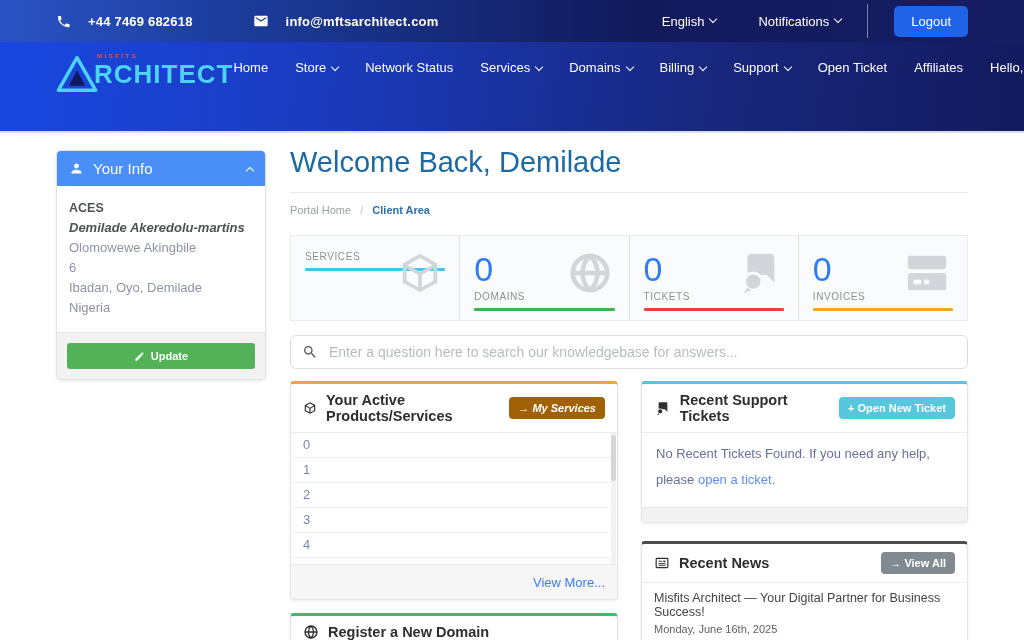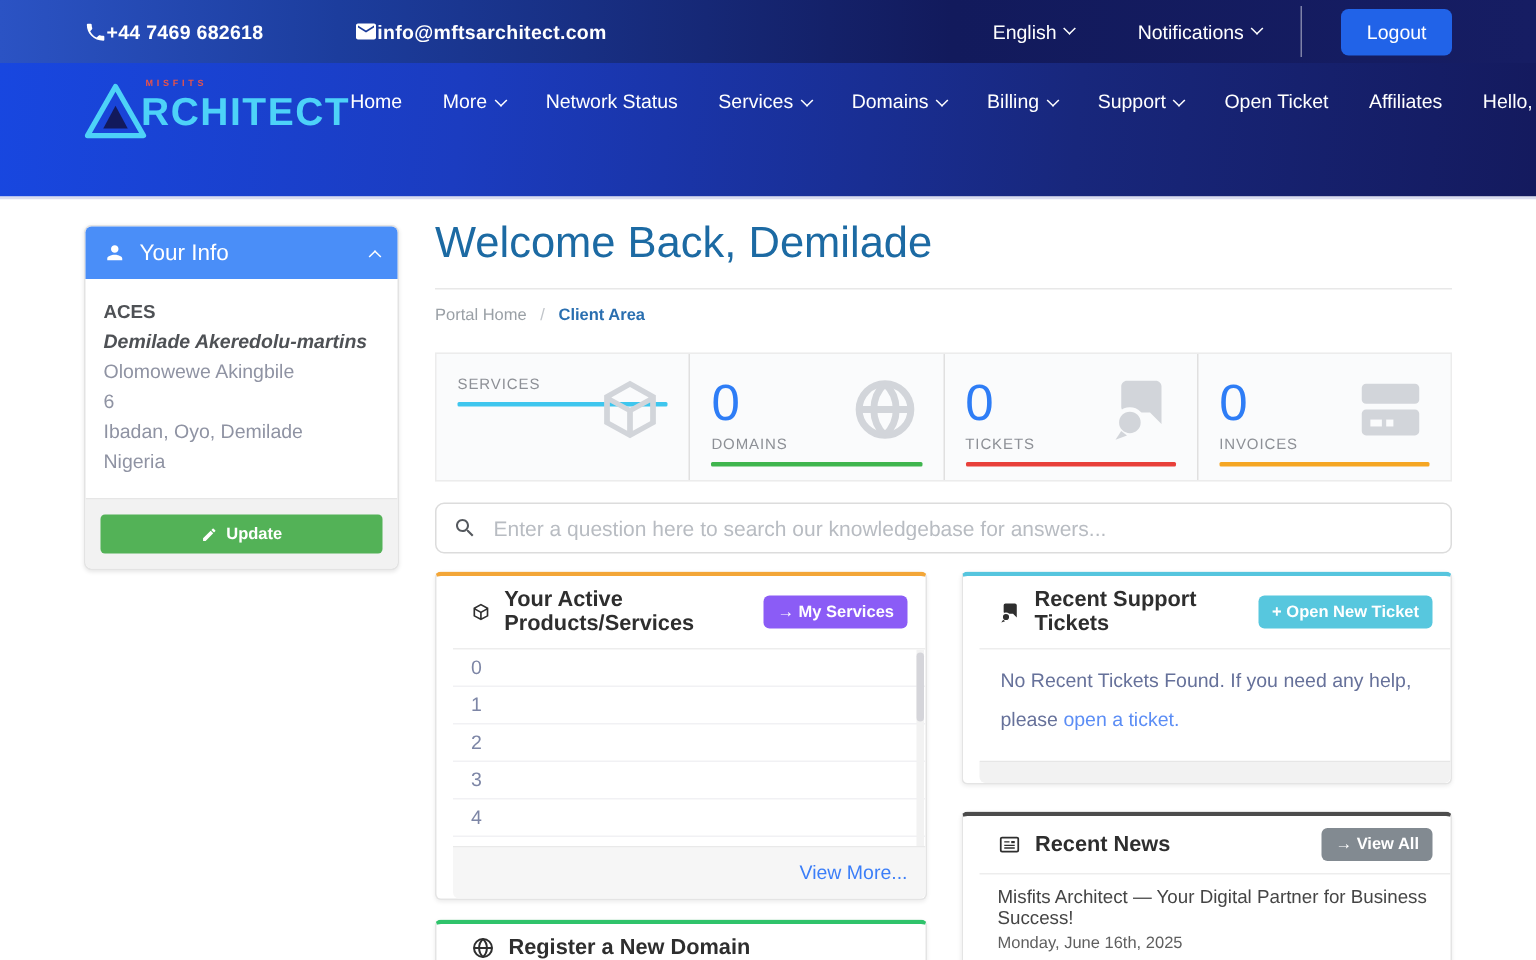--- a/index.html
+++ b/index.html
@@ -3,21 +3,21 @@
 <meta charset="utf-8">
 <style>
   * { margin:0; padding:0; box-sizing:border-box; }
   html,body { width:1024px; height:640px; overflow:hidden; background:#fff;
     font-family:"Liberation Sans", sans-serif; }
 
   
   .topbar { height:42px; display:flex; align-items:center;
     background:linear-gradient(90deg,#2b53c4 0%,#1c3d9d 22%,#121a5c 62%,#161d63 100%);
     padding:0 56px; color:#fff; font-size:13px; }
-  .topbar .contact { display:flex; align-items:center; gap:0; font-weight:700;
+  .topbar .contact { display:flex; align-items:center; gap:17px; font-weight:700;
     letter-spacing:.2px; margin-right:60px; cursor:pointer; }
   .topbar .right { margin-left:auto; display:flex; align-items:center; }
   .topbar .ddl { display:flex; align-items:center; font-weight:500; cursor:pointer; }
   .topbar .ddl + .ddl { margin-left:42px; }
   .vdiv { width:1px; height:34px; background:rgba(255,255,255,.45); margin:0 26px; }
   .logout-btn { background:#2163e8; color:#fff; border:none; border-radius:5px;
     padding:8px 17px; font-size:13px; font-weight:500; cursor:pointer;
     font-family:inherit; }
 
   .chev { display:inline-block; width:6px; height:6px;
@@ -90,33 +90,33 @@
   .search-input { width:100%; height:34px; border:1px solid #dcdcdc;
     border-radius:6px; padding:0 12px 0 38px; font-size:14px; color:#444;
     font-family:inherit; outline:none; }
   .search-input::placeholder { color:#b8bcc2; }
 
   
   .cols { margin-top:12px; display:flex; gap:23px; align-items:flex-start; }
   .col-l { width:328px; } .col-r { width:327px; }
   .panel { background:#fff; border:1px solid #e4e4e4; border-radius:4px;
     box-shadow:0 1px 3px rgba(0,0,0,.08); border-top-style:solid;
-    border-top-width:3px;padding-left:11px; }
+    border-top-width:3px; }
   .p-products { border-top-color:#f3a638; }
   .p-tickets  { border-top-color:#56c5de; }
   .p-news     { border-top-color:#4c4c4c; }
   .p-domain   { border-top-color:#2fc36b; height:60px; }
   .panel .phead { display:flex; align-items:center; padding:8px 12px;
     border-bottom:1px solid #ededed; }
   .panel .phead .ptitle { font-size:14.5px; font-weight:700; color:#2e2e2e;
     margin-left:9px; }
   .pill { margin-left:auto; border:none; border-radius:4px; color:#fff;
     font-size:11px; font-weight:600; padding:5px 9px; cursor:pointer;
     font-family:inherit; white-space:nowrap; }
-  .pill-orange { background:#8b5cf6; }
+  .pill-orange { background:#a16207;font-style:italic; }
   .pill-cyan   { background:#57c7de; }
   .pill-gray   { background:#828a91; }
 
   .plist { position:relative; height:131px; overflow:hidden; }
   .plist .row { height:25px; line-height:24px; padding:0 12px; font-size:13px;
     color:#7d86a6; border-bottom:1px solid #f1f1f4; cursor:pointer; }
   .scrollbar { position:absolute; top:0; right:1px; width:5px; height:100%;
     background:#f2f2f2; }
   .scrollbar .thumb { position:absolute; top:2px; left:0; width:5px; height:46px;
     background:#d5d5da; border-radius:3px; }
@@ -177,21 +177,21 @@
           <path d="M18 13 25 26 11 26 Z" fill="#12195c"></path>
         </svg>
     </span>
     <span class="logo-textwrap">
       <span class="logo-misfits">MISFITS</span>
       <span class="logo-word">RCHITECT</span>
     </span>
   </div>
   <div class="nav">
     <span class="item">Home</span>
-    <span class="item"><span>More</span><span class="chev"></span></span>
+    <span class="item"><span>Store</span><span class="chev"></span></span>
     <span class="item">Network Status</span>
     <span class="item"><span>Services</span><span class="chev"></span></span>
     <span class="item"><span>Domains</span><span class="chev"></span></span>
     <span class="item"><span>Billing</span><span class="chev"></span></span>
     <span class="item"><span>Support</span><span class="chev"></span></span>
     <span class="item">Open Ticket</span>
     <span class="item">Affiliates</span>
     <span class="item greet"><span>Hello, Demilade!</span><span class="chev"></span></span>
   </div>
 </div>

